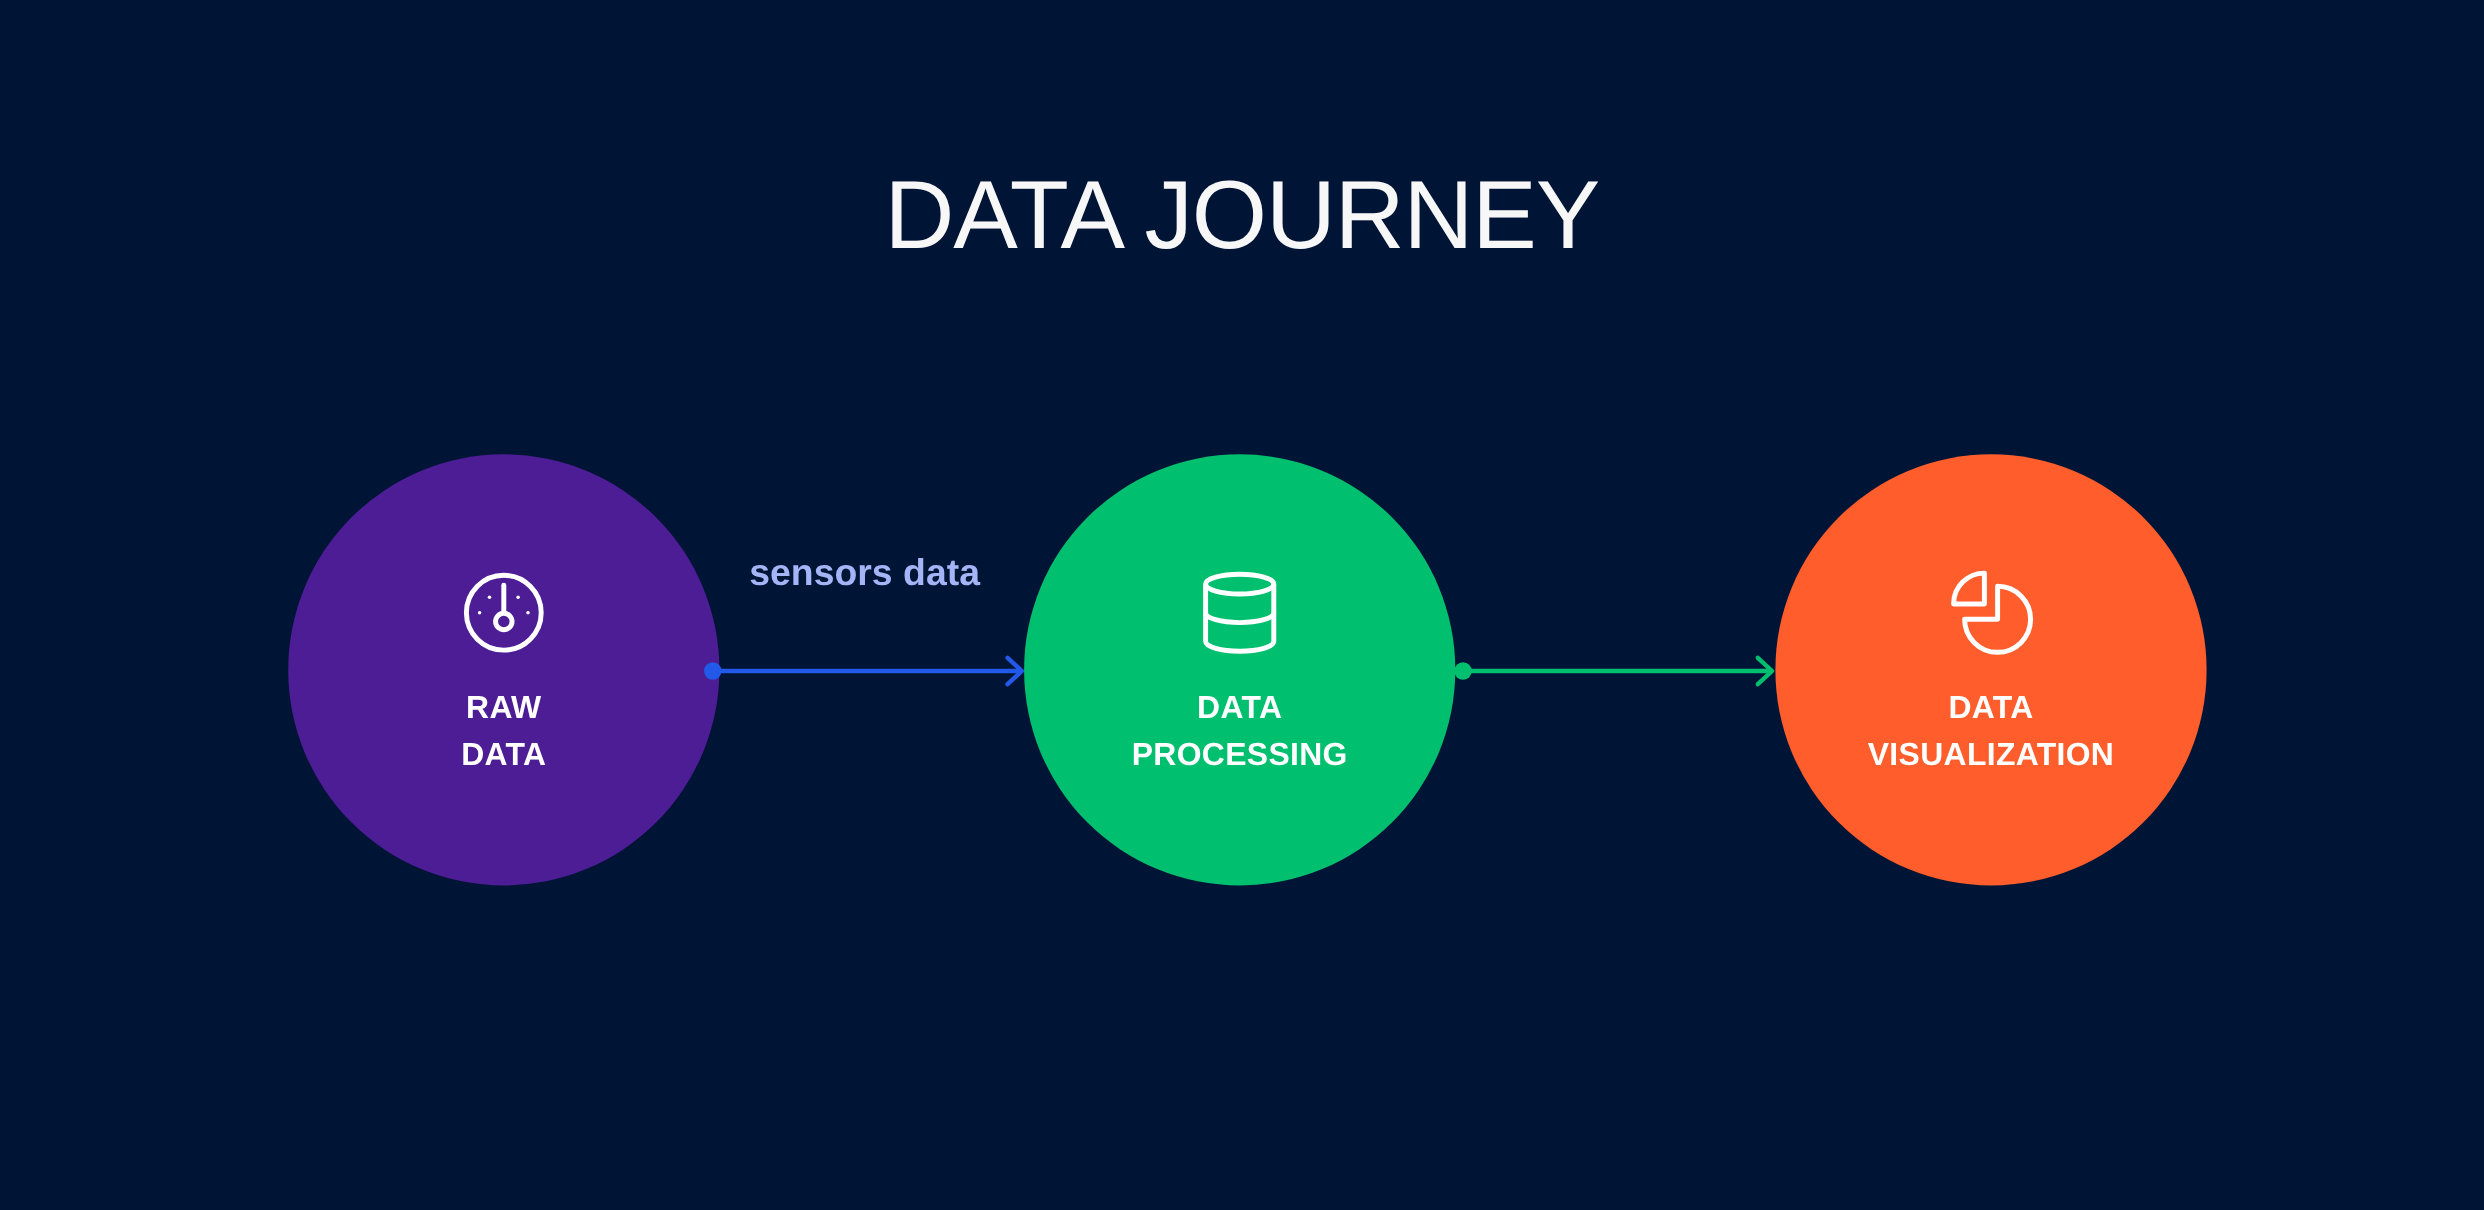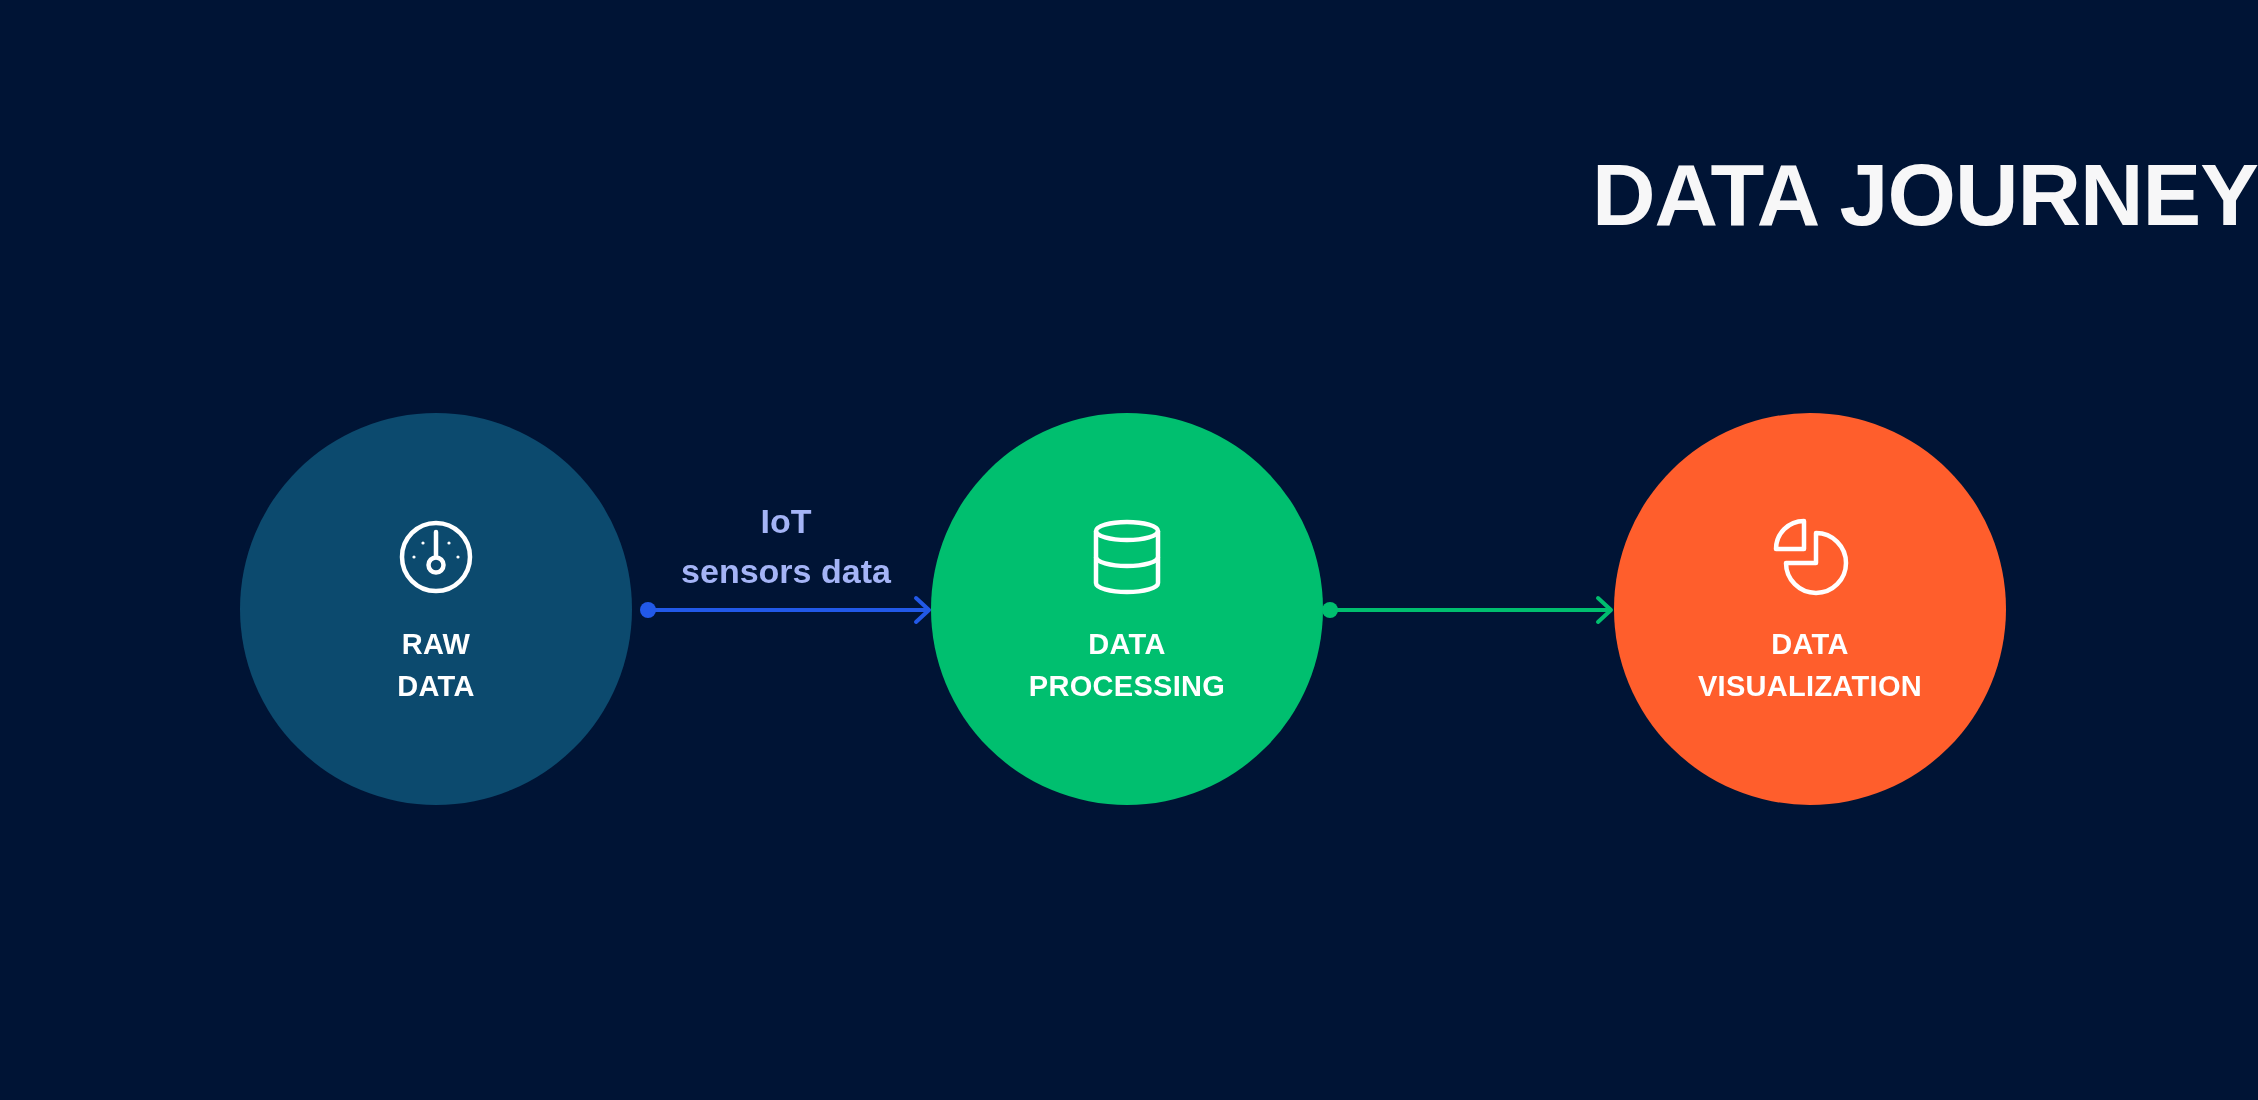--- a/index.html
+++ b/index.html
@@ -12,36 +12,36 @@
       height: 1100px;
       position: relative;
       overflow: hidden;
       font-family: "Liberation Sans", "DejaVu Sans", sans-serif;
     }
     .title {
       position: absolute;
       left: 0;
       width: 2258px;
       top: 140px;
-      text-align: right;
+      text-align: center;
       color: #F7F7F8;
-      font-weight: 700;
+      font-weight: 400;
       font-size: 88px;
       line-height: 110px;
       letter-spacing: -1px;
       transform: scaleX(1.0);
     }
     .node {
       position: absolute;
       width: 392px;
       height: 392px;
       border-radius: 50%;
       top: 413px;
     }
-    .node-raw { left: 240px; background: #0c4a6e; }
+    .node-raw { left: 262px; background: #4c1d95; }
     .node-proc { left: 931px; background: #00BF6F; }
     .node-viz { left: 1614px; background: #FF5E2C; }
 
     .node-icon {
       position: absolute;
       left: 50%;
       top: 102px;
       width: 84px;
       height: 84px;
       margin-left: -42px;
@@ -103,21 +103,20 @@
       <circle cx="64" cy="42" r="1.6" fill="#FFFFFF" stroke="none"></circle>
     </svg>
   </div>
   <div class="node-label">
     <span>RAW</span>
     <span>DATA</span>
   </div>
 </div>
 
 <div class="conn-label conn-label-1">
-  <span>IoT</span>
   <span>sensors data</span>
 </div>
 <div class="connector conn-1">
   <svg viewBox="0 0 300 40" fill="none">
     <circle cx="12" cy="20" r="8" fill="#2259E8"></circle>
     <line x1="12" y1="20" x2="293" y2="20" stroke="#2259E8" stroke-width="4"></line>
     <polyline points="280,8 293,20 280,32" stroke="#2259E8" stroke-width="4" stroke-linecap="round" stroke-linejoin="round" fill="none"></polyline>
   </svg>
 </div>
 

